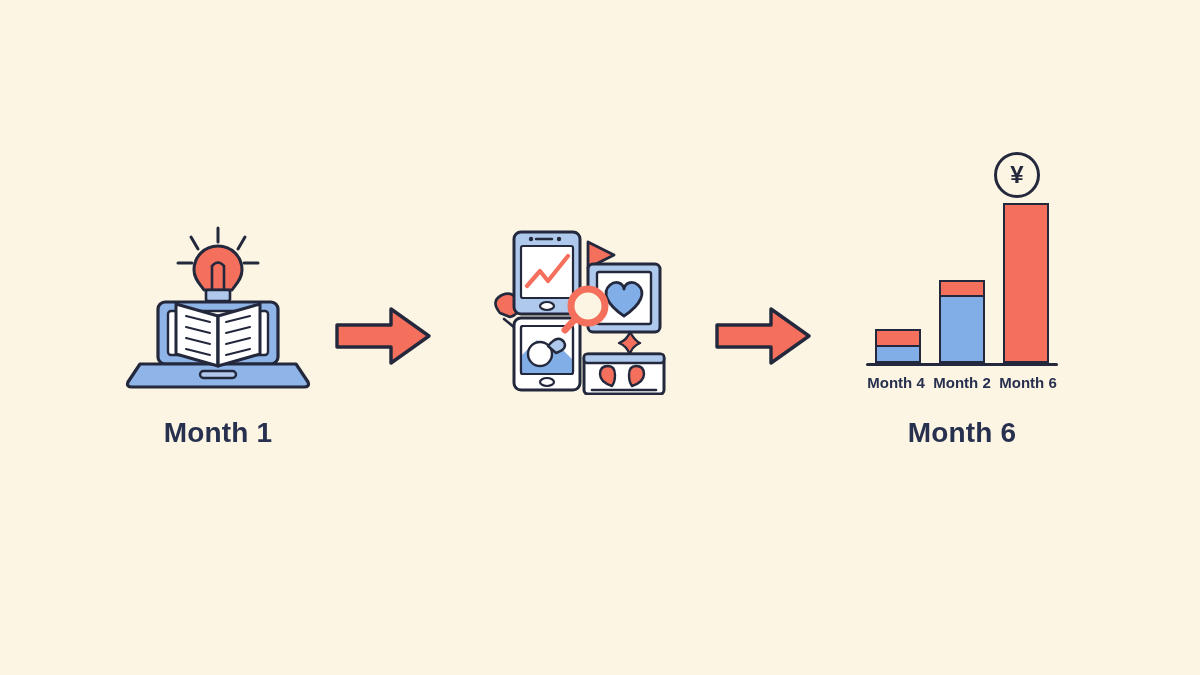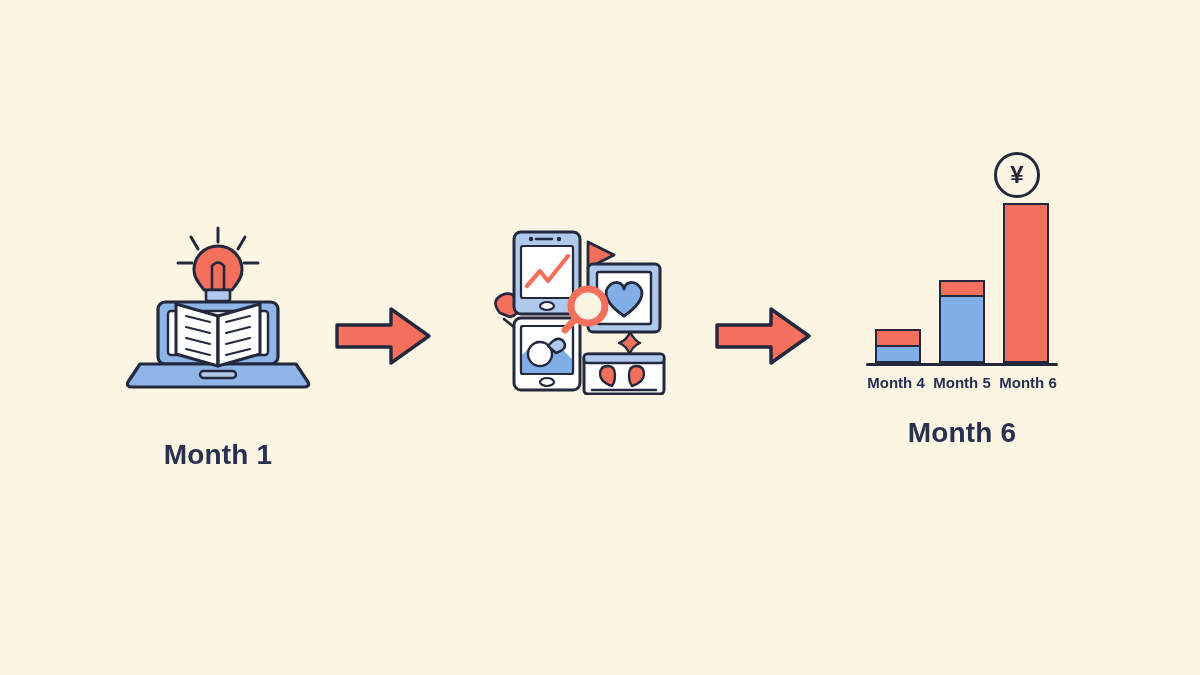--- a/index.html
+++ b/index.html
@@ -38,21 +38,21 @@
   }
   .stage-label {
     margin-top: 22px;
     font-size: 28px;
     font-weight: bold;
     color: #27304F;
     letter-spacing: 0.2px;
     white-space: nowrap;
   }
 
-  #stage-1 { left: 108px; gap: 22px; }
+  #stage-1 { left: 108px; }
   #stage-2 { left: 470px; }
   #stage-3 { left: 852px; }
 
   
   .arrow {
     position: absolute;
     top: 305px;
     width: 100px;
     height: 62px;
   }
@@ -275,21 +275,21 @@
             <div class="bar solid" style="height:160px;">
               <div class="bar-top" style="height:100%;"></div>
             </div>
           </div>
         </div>
 
         <div class="chart-axis"></div>
 
         <div class="chart-ticks">
           <div class="tick-label">Month 4</div>
-          <div class="tick-label">Month 5</div>
+          <div class="tick-label">Month 2</div>
           <div class="tick-label">Month 6</div>
         </div>
       </div>
     </div>
     <div class="stage-label">Month 6</div>
   </div>
 
 </div>
 
 </body></html>

